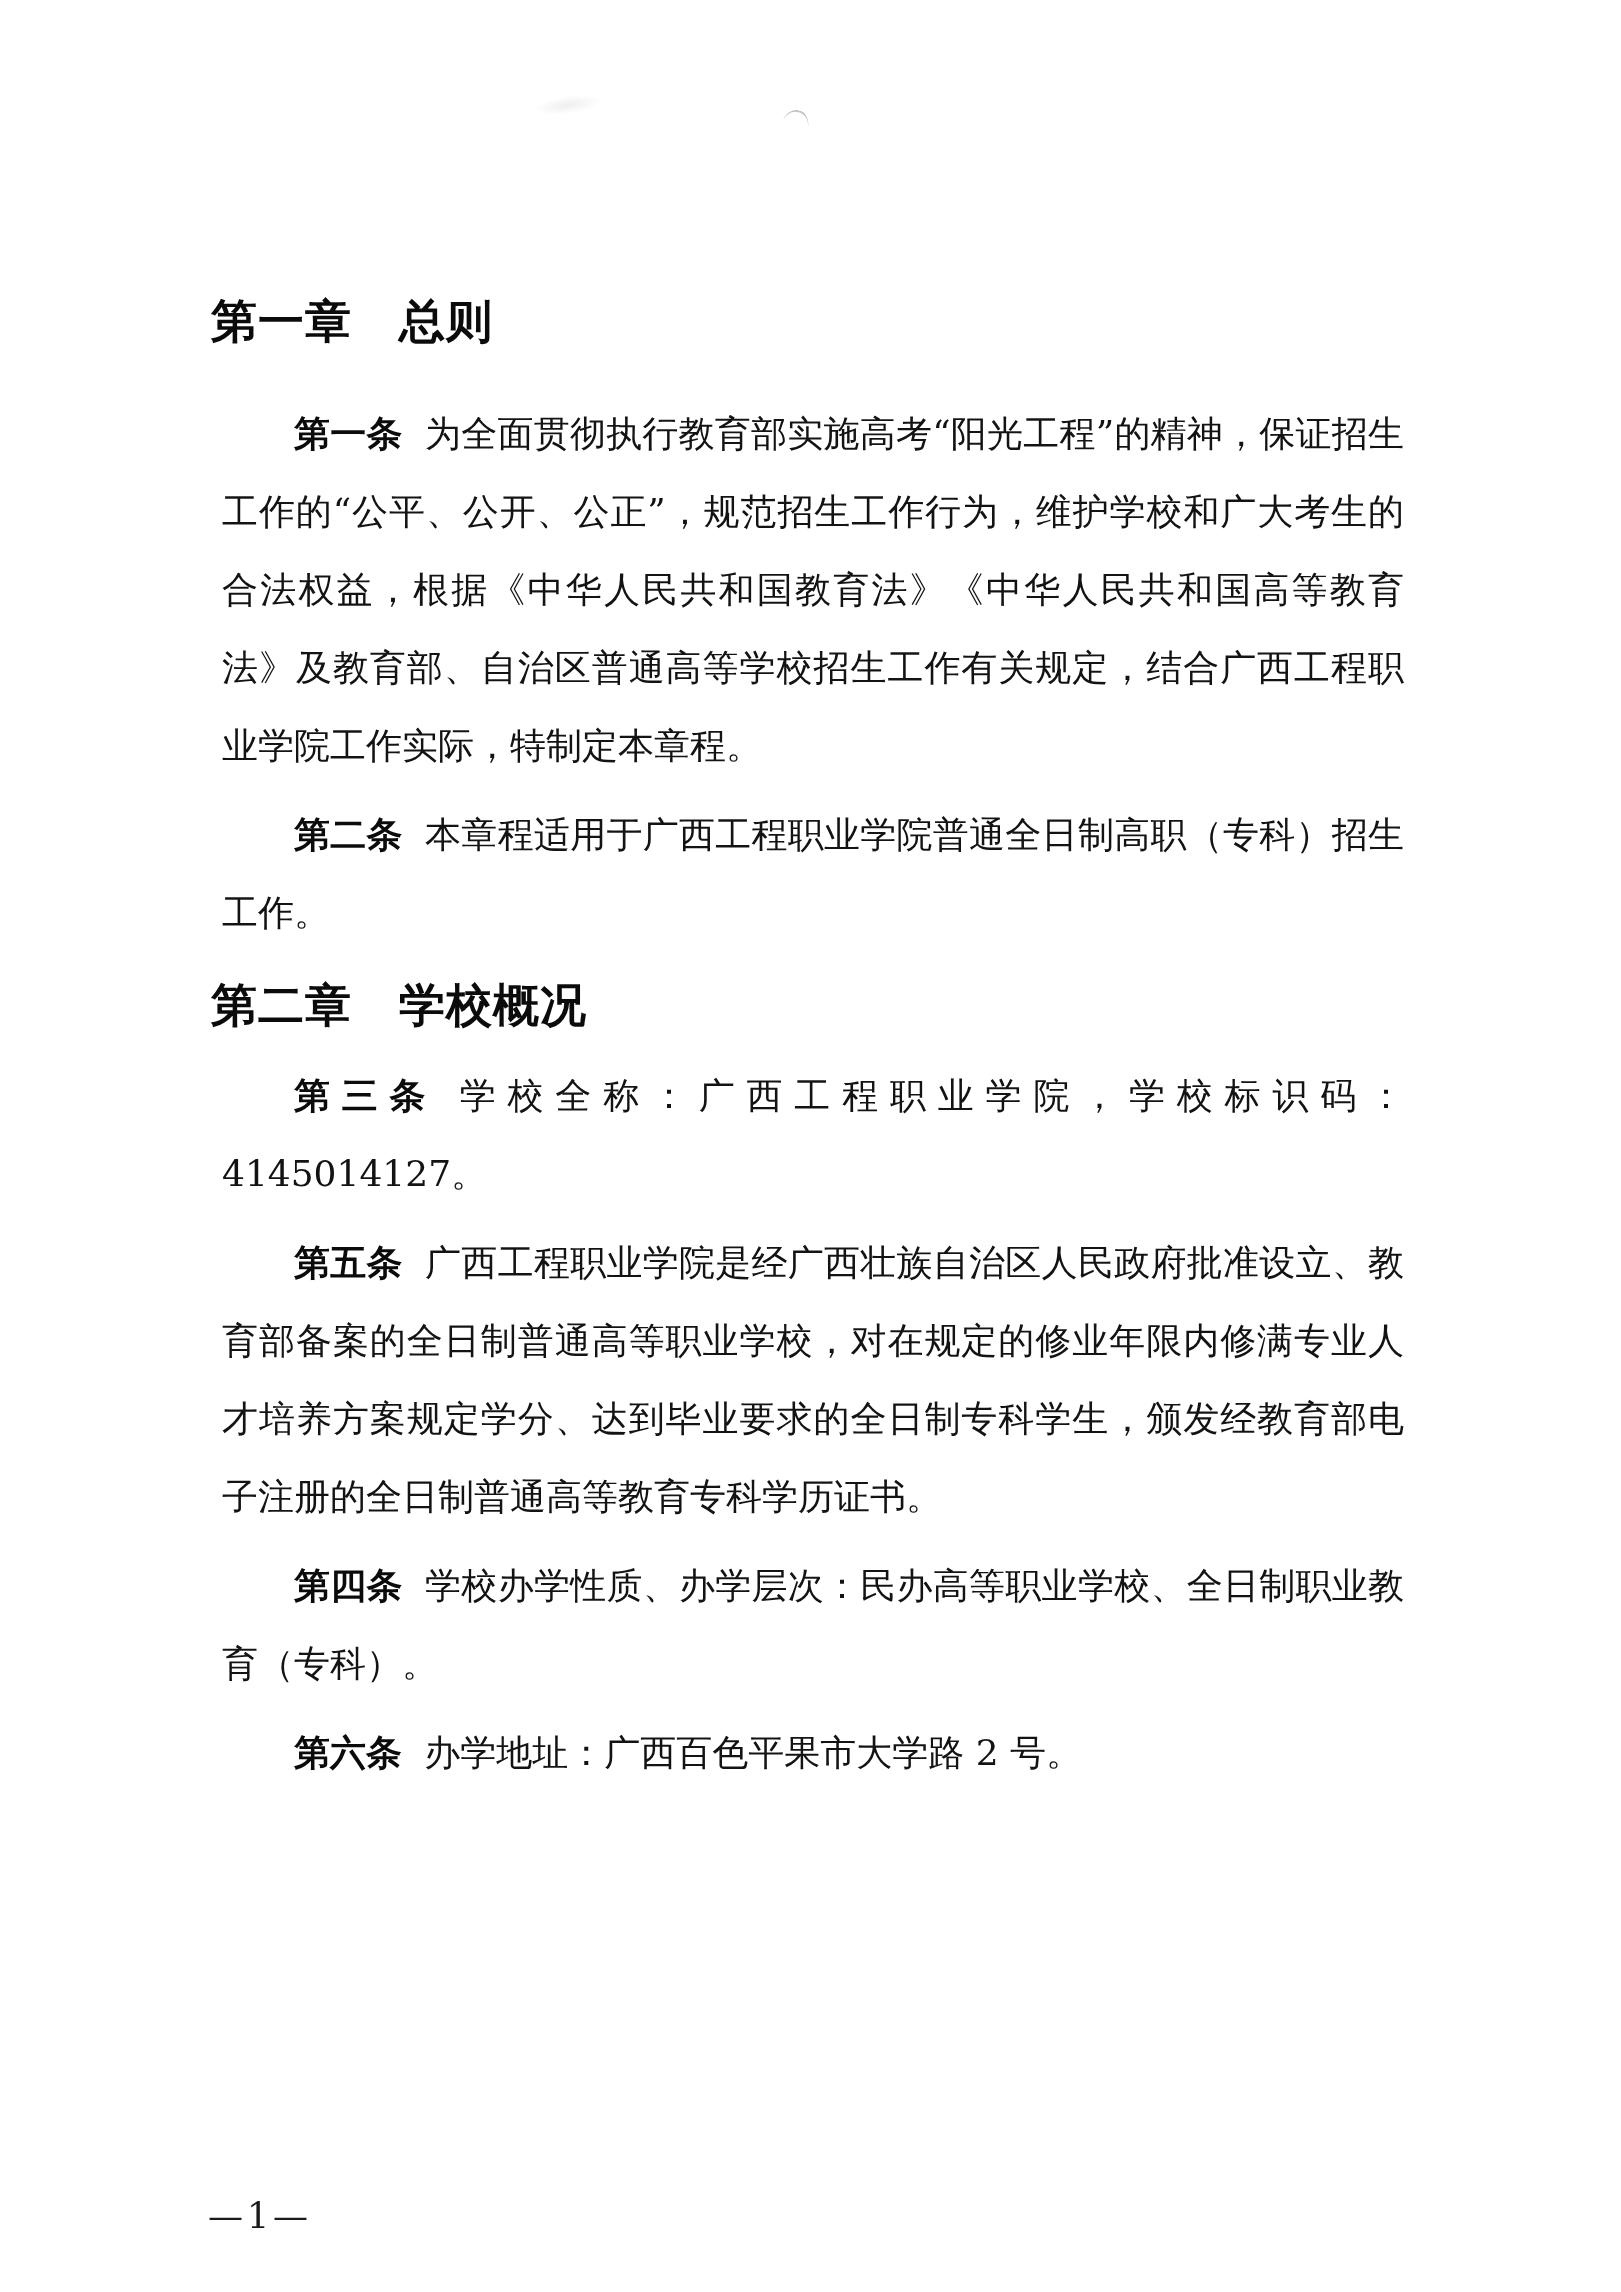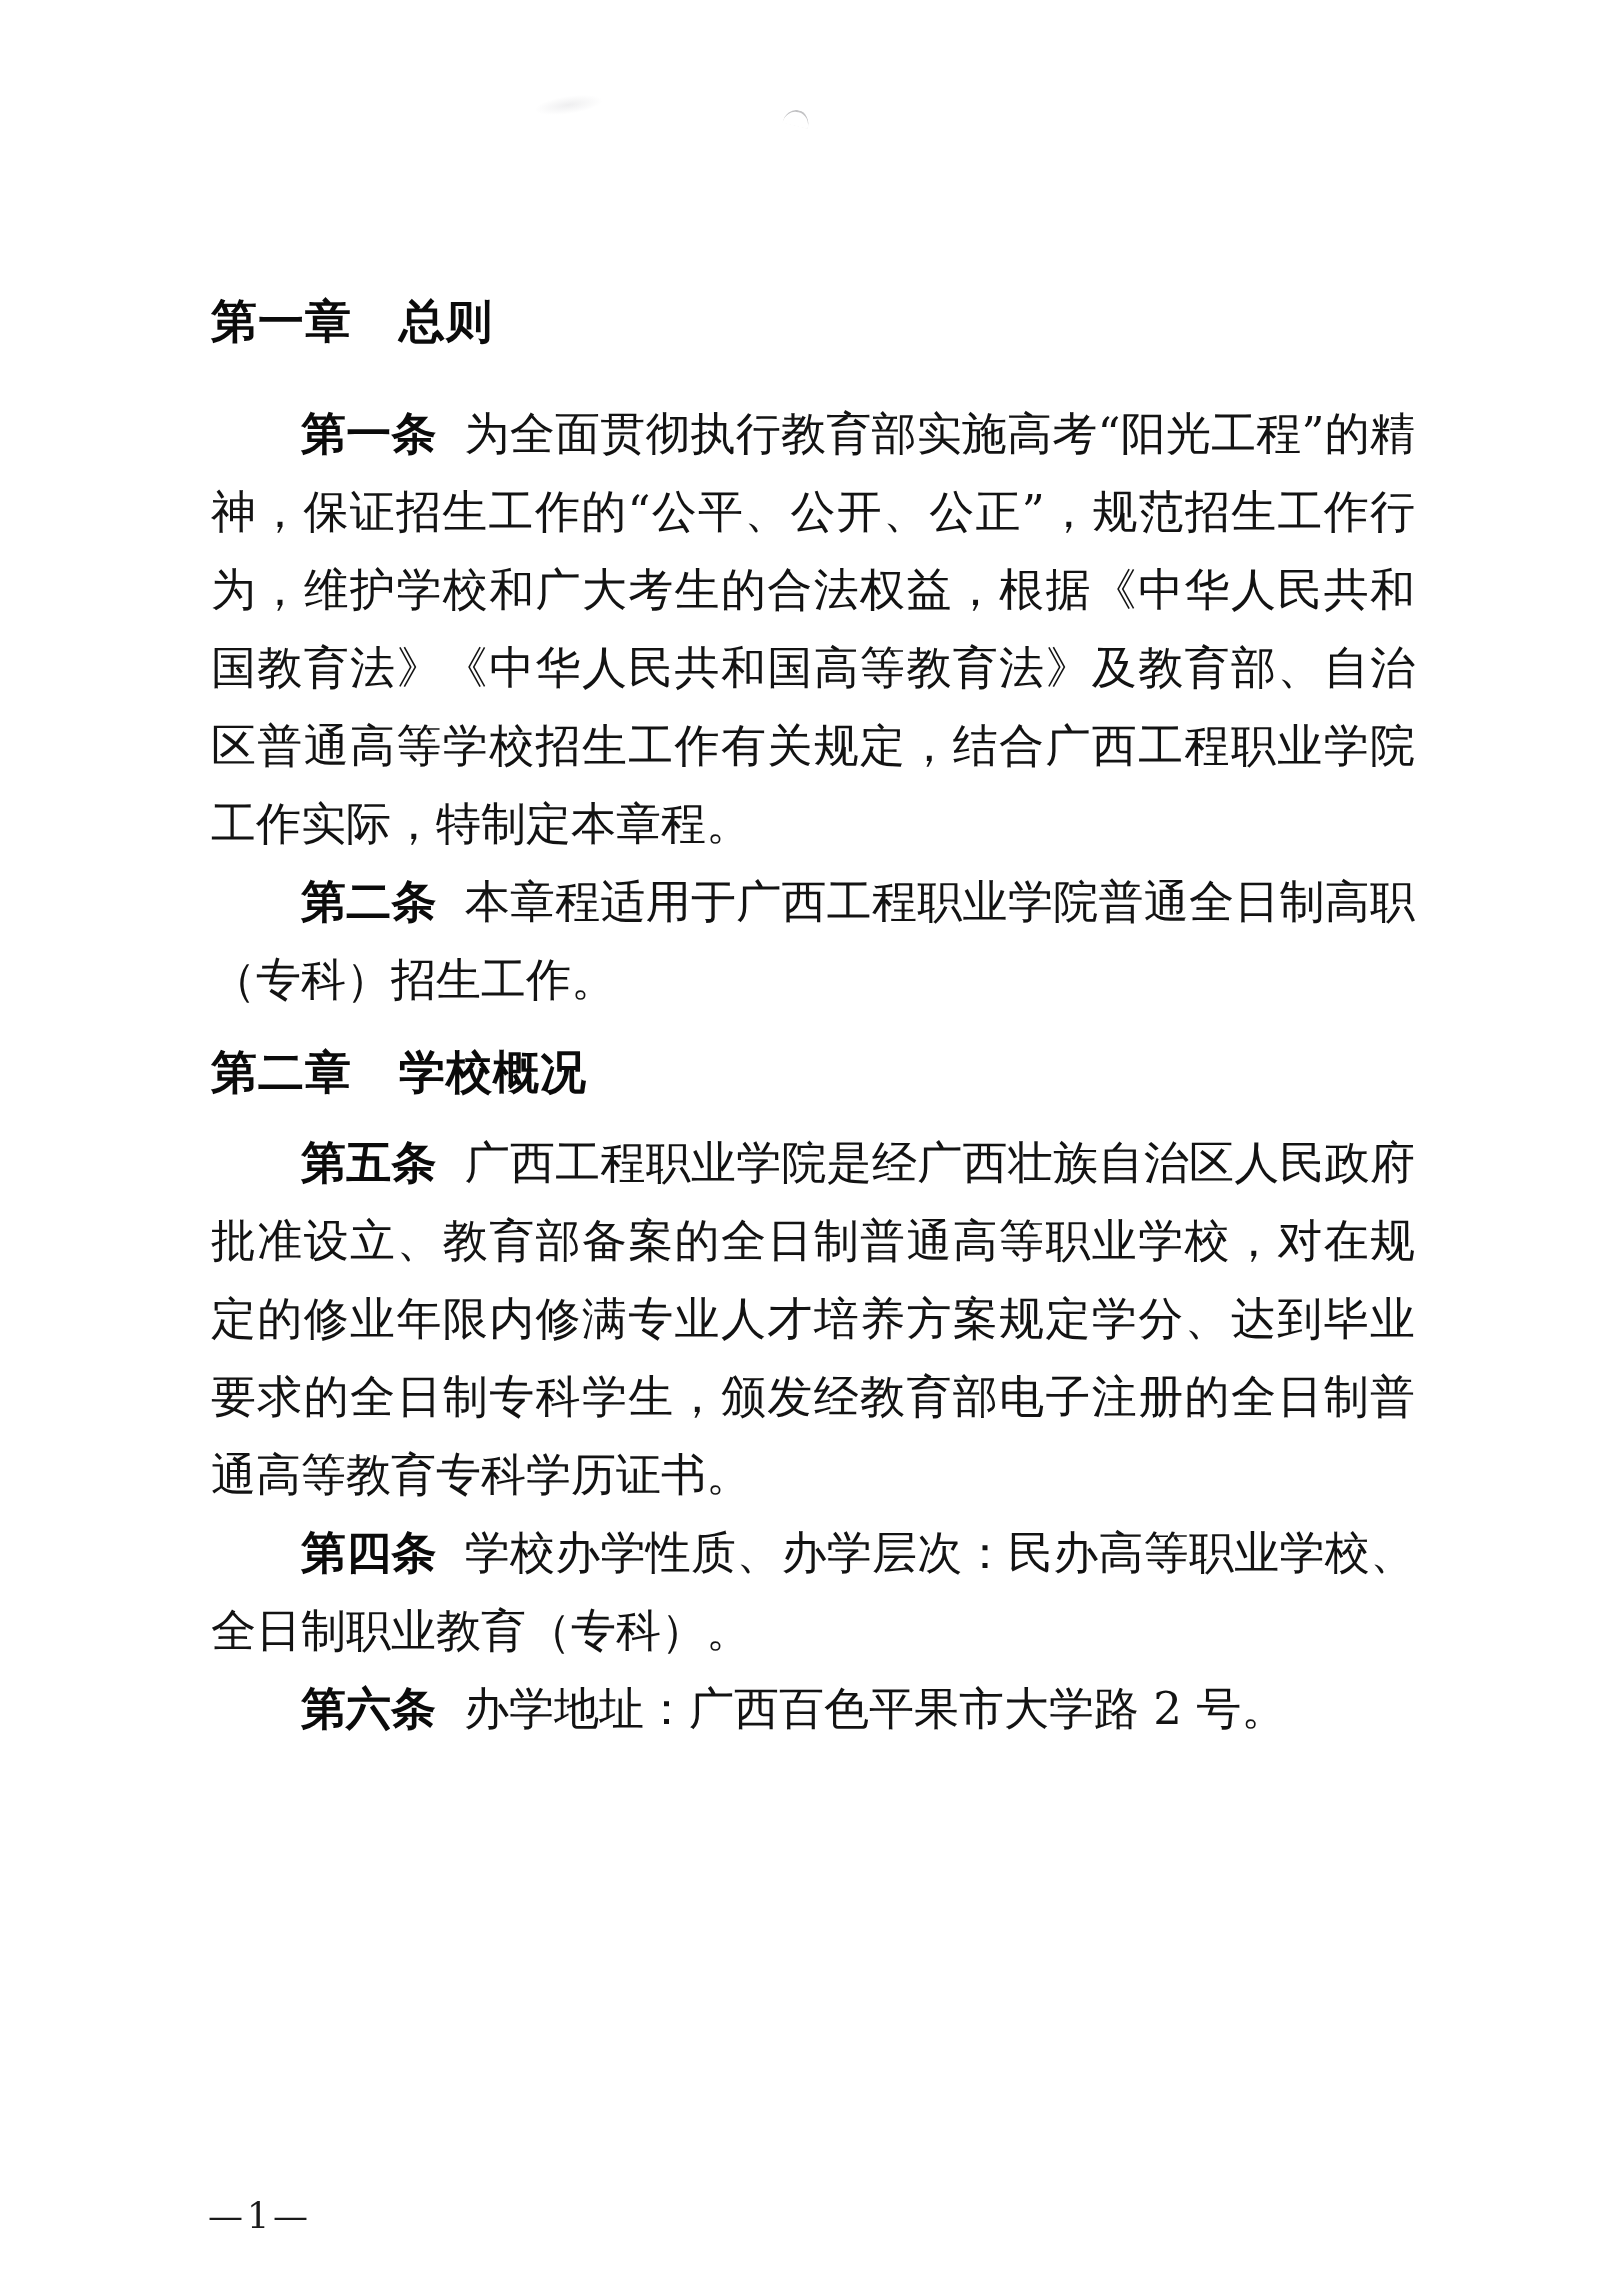--- a/index.html
+++ b/index.html
@@ -52,26 +52,26 @@
     line-height: 78px;
     letter-spacing: 1px;
     margin: 0 0 35px 0;
     color: #0b0b0b;
   }
   .chapter-heading.second {
     margin-top: 13.7px;
     margin-bottom: 13.7px;
   }
   .article {
-    font-size: 45px;
+    font-size: 36px;
     line-height: 78px;
     text-align: justify;
     text-justify: inter-ideograph;
     text-indent: 2em;
-    margin: 0;
+    margin: 11px;
     color: #131313;
   }
   .article .label {
     font-family: "DejaVu Sans", sans-serif;
     font-weight: bold;
     color: #0b0b0b;
     margin-right: 0.62em;
   }
   .page-footer {
     position: absolute;
@@ -98,20 +98,23 @@
     <p class="article">
       <span class="label">第一条</span><span>为全面贯彻执行教育部实施高考“阳光工程”的精神，保证招生工作的“公平、公开、公正”，规范招生工作行为，维护学校和广大考生的合法权益，根据《中华人民共和国教育法》《中华人民共和国高等教育法》及教育部、自治区普通高等学校招生工作有关规定，结合广西工程职业学院工作实际，特制定本章程。</span>
     </p>
 
     <p class="article">
       <span class="label">第二条</span><span>本章程适用于广西工程职业学院普通全日制高职（专科）招生工作。</span>
     </p>
 
     <h1 class="chapter-heading second">第二章　学校概况</h1>
 
+    <p class="article">
+      <span class="label">第三条</span><span>学校全称：广西工程职业学院，学校标识码：4145014127。</span>
+    </p>
 
     <p class="article">
       <span class="label">第五条</span><span>广西工程职业学院是经广西壮族自治区人民政府批准设立、教育部备案的全日制普通高等职业学校，对在规定的修业年限内修满专业人才培养方案规定学分、达到毕业要求的全日制专科学生，颁发经教育部电子注册的全日制普通高等教育专科学历证书。</span>
     </p>
 
     <p class="article">
       <span class="label">第四条</span><span>学校办学性质、办学层次：民办高等职业学校、全日制职业教育（专科）。</span>
     </p>
 
     <p class="article">

